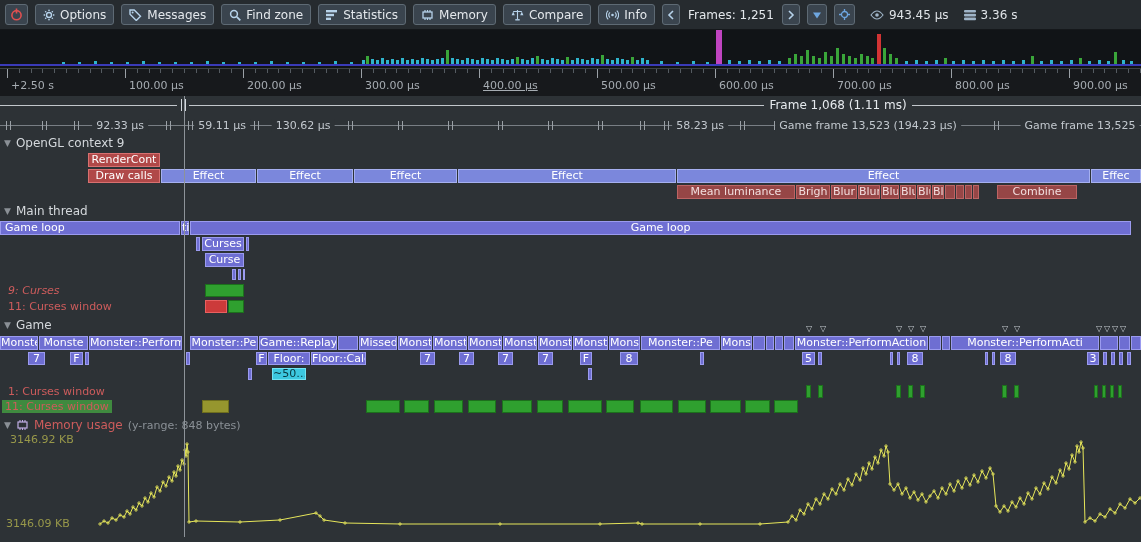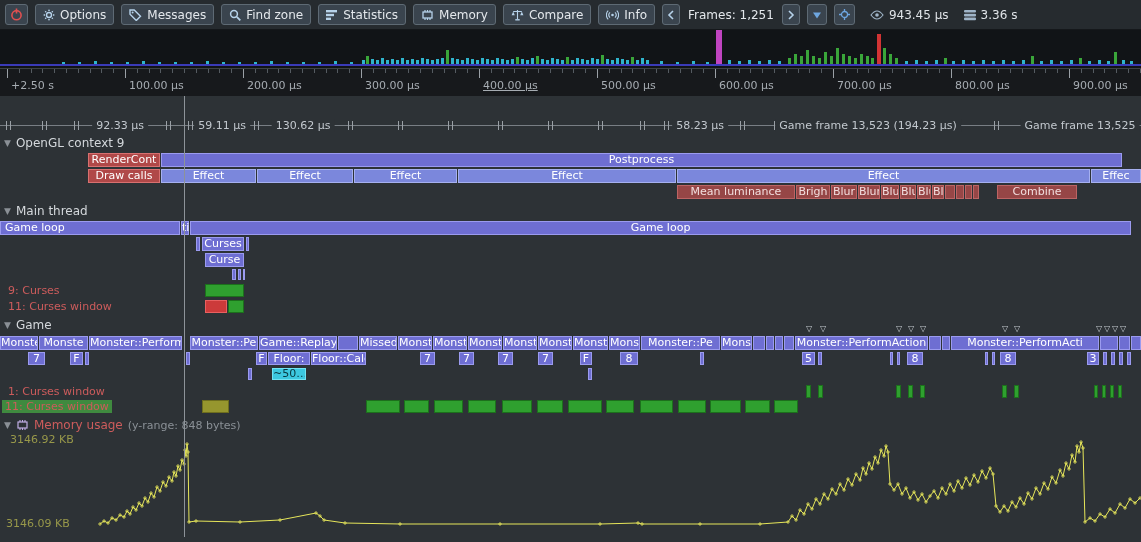--- a/index.html
+++ b/index.html
@@ -391,20 +391,28 @@
       <div class="tick major" style="left: 715px;"></div>
       <div class="ticklabel" style="left: 719px;">600.00 μs</div>
       <div class="tick major" style="left: 833px;"></div>
       <div class="ticklabel" style="left: 837px;">700.00 μs</div>
       <div class="tick major" style="left: 951px;"></div>
       <div class="ticklabel" style="left: 955px;">800.00 μs</div>
       <div class="tick major" style="left: 1069px;"></div>
       <div class="ticklabel" style="left: 1073px;">900.00 μs</div>
     </div>
 
+  <div class="framerow">
+      <div class="fline" style="left: 0px; width: 177px;"></div>
+      <div class="fline" style="left: 189px; width: 575px;"></div>
+      <div class="fline" style="left: 912px; width: 229px;"></div>
+      <div class="ftick" style="left: 181px;"></div>
+      <div class="ftick" style="left: 185px;"></div>
+      <div class="flabel" style="left: 838px;">Frame 1,068 (1.11 ms)</div>
+    </div>
 
   <div class="segrow">
       <div class="sline"></div>
       <div class="stick" style="left: 6px;"></div>
       <div class="stick" style="left: 10px;"></div>
       <div class="stick" style="left: 42px;"></div>
       <div class="stick" style="left: 46px;"></div>
       <div class="stick" style="left: 74px;"></div>
       <div class="stick" style="left: 78px;"></div>
       <div class="stick" style="left: 166px;"></div>
@@ -466,21 +474,20 @@
       </svg>
     <span class="memtitle">Memory usage</span>
     <span class="memnote">(y-range: 848 bytes)</span>
   </div>
 
   <div class="memlabel" style="left:10px;top:433px">3146.92 KB</div>
   <div class="memlabel" style="left:6px;top:517px">3146.09 KB</div>
 
   <div id="zones">
       <div class="zone" style="left: 88px; top: 153px; width: 72px; height: 14px; line-height: 12px; background: rgb(176, 72, 72); border-color: rgb(216, 112, 112); color: rgb(255, 255, 255);">RenderCont</div>
-      <div class="zone" style="left: 161px; top: 153px; width: 961px; height: 14px; line-height: 12px; background: rgb(110, 110, 210); border-color: rgb(155, 155, 239); color: rgb(255, 255, 255);">Postprocess</div>
       <div class="zone" style="left: 88px; top: 169px; width: 72px; height: 14px; line-height: 12px; background: rgb(176, 72, 72); border-color: rgb(216, 112, 112); color: rgb(255, 255, 255);">Draw calls</div>
       <div class="zone" style="left: 161px; top: 169px; width: 95px; height: 14px; line-height: 12px; background: rgb(123, 135, 220); border-color: rgb(166, 176, 240); color: rgb(255, 255, 255);">Effect</div>
       <div class="zone" style="left: 257px; top: 169px; width: 96px; height: 14px; line-height: 12px; background: rgb(123, 135, 220); border-color: rgb(166, 176, 240); color: rgb(255, 255, 255);">Effect</div>
       <div class="zone" style="left: 354px; top: 169px; width: 103px; height: 14px; line-height: 12px; background: rgb(123, 135, 220); border-color: rgb(166, 176, 240); color: rgb(255, 255, 255);">Effect</div>
       <div class="zone" style="left: 458px; top: 169px; width: 218px; height: 14px; line-height: 12px; background: rgb(123, 135, 220); border-color: rgb(166, 176, 240); color: rgb(255, 255, 255);">Effect</div>
       <div class="zone" style="left: 677px; top: 169px; width: 413px; height: 14px; line-height: 12px; background: rgb(123, 135, 220); border-color: rgb(166, 176, 240); color: rgb(255, 255, 255);">Effect</div>
       <div class="zone" style="left: 1091px; top: 169px; width: 50px; height: 14px; line-height: 12px; background: rgb(123, 135, 220); border-color: rgb(166, 176, 240); color: rgb(255, 255, 255);">Effec</div>
       <div class="zone" style="left: 677px; top: 185px; width: 118px; height: 14px; line-height: 12px; background: rgb(150, 70, 70); border-color: rgb(188, 100, 100); color: rgb(242, 222, 222);">Mean luminance</div>
       <div class="zone" style="left: 796px; top: 185px; width: 34px; height: 14px; line-height: 12px; background: rgb(150, 70, 70); border-color: rgb(188, 100, 100); color: rgb(242, 222, 222);">Brigh</div>
       <div class="zone" style="left: 831px; top: 185px; width: 26px; height: 14px; line-height: 12px; background: rgb(150, 70, 70); border-color: rgb(188, 100, 100); color: rgb(242, 222, 222);">Blur</div>
@@ -582,21 +589,21 @@
       <div class="zone" style="left: 468px; top: 400px; width: 28px; height: 13px; line-height: 11px; background: rgb(47, 160, 47); border-color: rgb(28, 112, 28); color: rgb(255, 255, 255);"></div>
       <div class="zone" style="left: 502px; top: 400px; width: 30px; height: 13px; line-height: 11px; background: rgb(47, 160, 47); border-color: rgb(28, 112, 28); color: rgb(255, 255, 255);"></div>
       <div class="zone" style="left: 537px; top: 400px; width: 26px; height: 13px; line-height: 11px; background: rgb(47, 160, 47); border-color: rgb(28, 112, 28); color: rgb(255, 255, 255);"></div>
       <div class="zone" style="left: 568px; top: 400px; width: 34px; height: 13px; line-height: 11px; background: rgb(47, 160, 47); border-color: rgb(28, 112, 28); color: rgb(255, 255, 255);"></div>
       <div class="zone" style="left: 606px; top: 400px; width: 28px; height: 13px; line-height: 11px; background: rgb(47, 160, 47); border-color: rgb(28, 112, 28); color: rgb(255, 255, 255);"></div>
       <div class="zone" style="left: 640px; top: 400px; width: 33px; height: 13px; line-height: 11px; background: rgb(47, 160, 47); border-color: rgb(28, 112, 28); color: rgb(255, 255, 255);"></div>
       <div class="zone" style="left: 678px; top: 400px; width: 28px; height: 13px; line-height: 11px; background: rgb(47, 160, 47); border-color: rgb(28, 112, 28); color: rgb(255, 255, 255);"></div>
       <div class="zone" style="left: 710px; top: 400px; width: 31px; height: 13px; line-height: 11px; background: rgb(47, 160, 47); border-color: rgb(28, 112, 28); color: rgb(255, 255, 255);"></div>
       <div class="zone" style="left: 745px; top: 400px; width: 25px; height: 13px; line-height: 11px; background: rgb(47, 160, 47); border-color: rgb(28, 112, 28); color: rgb(255, 255, 255);"></div>
       <div class="zone" style="left: 774px; top: 400px; width: 24px; height: 13px; line-height: 11px; background: rgb(47, 160, 47); border-color: rgb(28, 112, 28); color: rgb(255, 255, 255);"></div>
-      <div class="tlab" style="left: 8px; top: 284px;">9: Curses</div>
+      <div class="tlab" style="left: 8px; top: 284px; font-style: italic;">9: Curses</div>
       <div class="tlab" style="left: 8px; top: 300px;">11: Curses window</div>
       <div class="tlab" style="left: 8px; top: 385px;">1: Curses window</div>
       <div class="tlab hl" style="left: 2px; top: 400px;">11: Curses window</div>
       <div class="evt" style="left: 806px; top: 325px;">▽</div>
       <div class="evt" style="left: 820px; top: 325px;">▽</div>
       <div class="evt" style="left: 896px; top: 325px;">▽</div>
       <div class="evt" style="left: 908px; top: 325px;">▽</div>
       <div class="evt" style="left: 920px; top: 325px;">▽</div>
       <div class="evt" style="left: 1002px; top: 325px;">▽</div>
       <div class="evt" style="left: 1014px; top: 325px;">▽</div>

